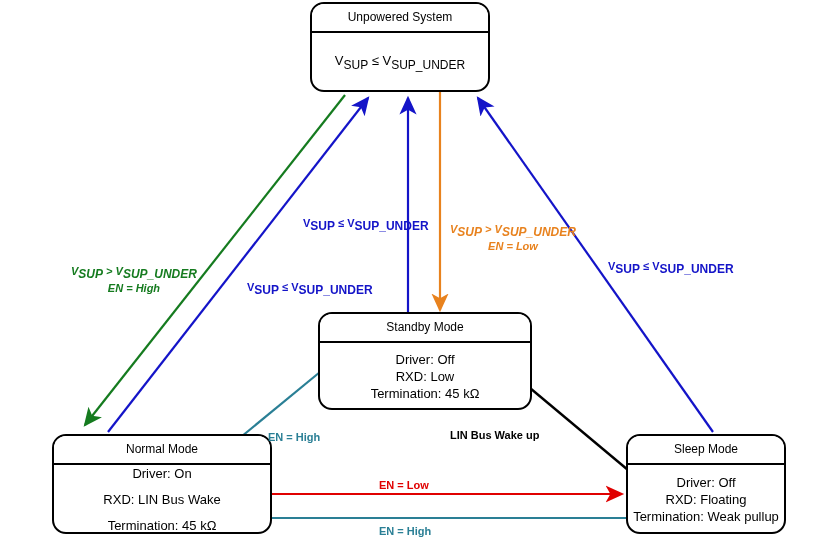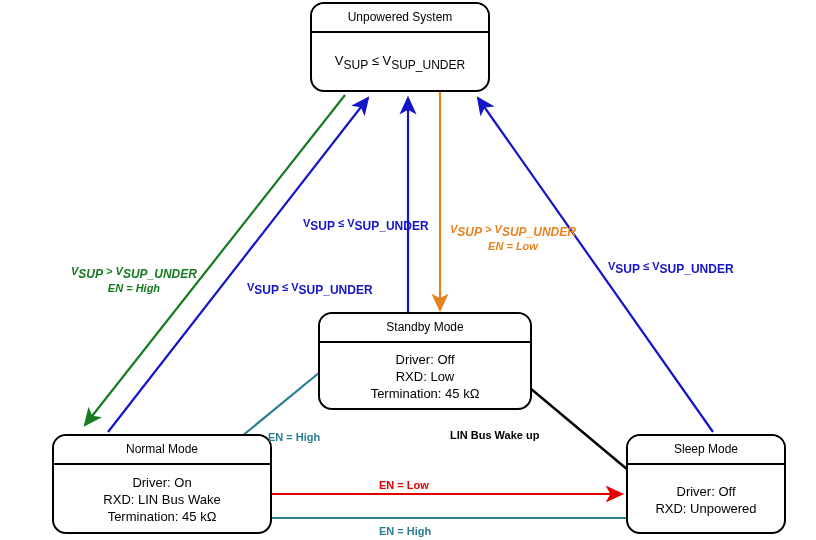--- a/index.html
+++ b/index.html
@@ -75,32 +75,33 @@
   <div class="state-title">Standby Mode</div>
   <div class="state-body" style="height:67px;">
     <div>Driver: Off</div>
     <div>RXD: Low</div>
     <div>Termination: 45 kΩ</div>
   </div>
 </div>
 
 <div class="state-box" style="left:4px;top:434px;width:220px;height:100px;margin-left:48px;">
   <div class="state-title">Normal Mode</div>
-  <div class="state-body" style="height:69px;">
+  <div class="state-body" style="height:69px;justify-content:space-between;">
     <div>Driver: On</div>
     <div>RXD: LIN Bus Wake</div>
     <div>Termination: 45 kΩ</div>
   </div>
 </div>
 
 <div class="state-box" style="left:626px;top:434px;width:160px;height:100px;">
   <div class="state-title">Sleep Mode</div>
   <div class="state-body" style="height:69px;">
     <div>Driver: Off</div>
-    <div>RXD: Unpowered</div>
+    <div>RXD: Floating</div>
+    <div>Termination: Weak pullup</div>
   </div>
 </div>
 
 <div class="edge-label center" style="left:71px;top:264px;color:#157b1f;">
   <div>
     <span>V</span><sub>SUP</sub><span> &gt; </span><span>V</span><sub>SUP_UNDER</sub>
   </div>
   <div>EN = High</div>
 </div>
 

